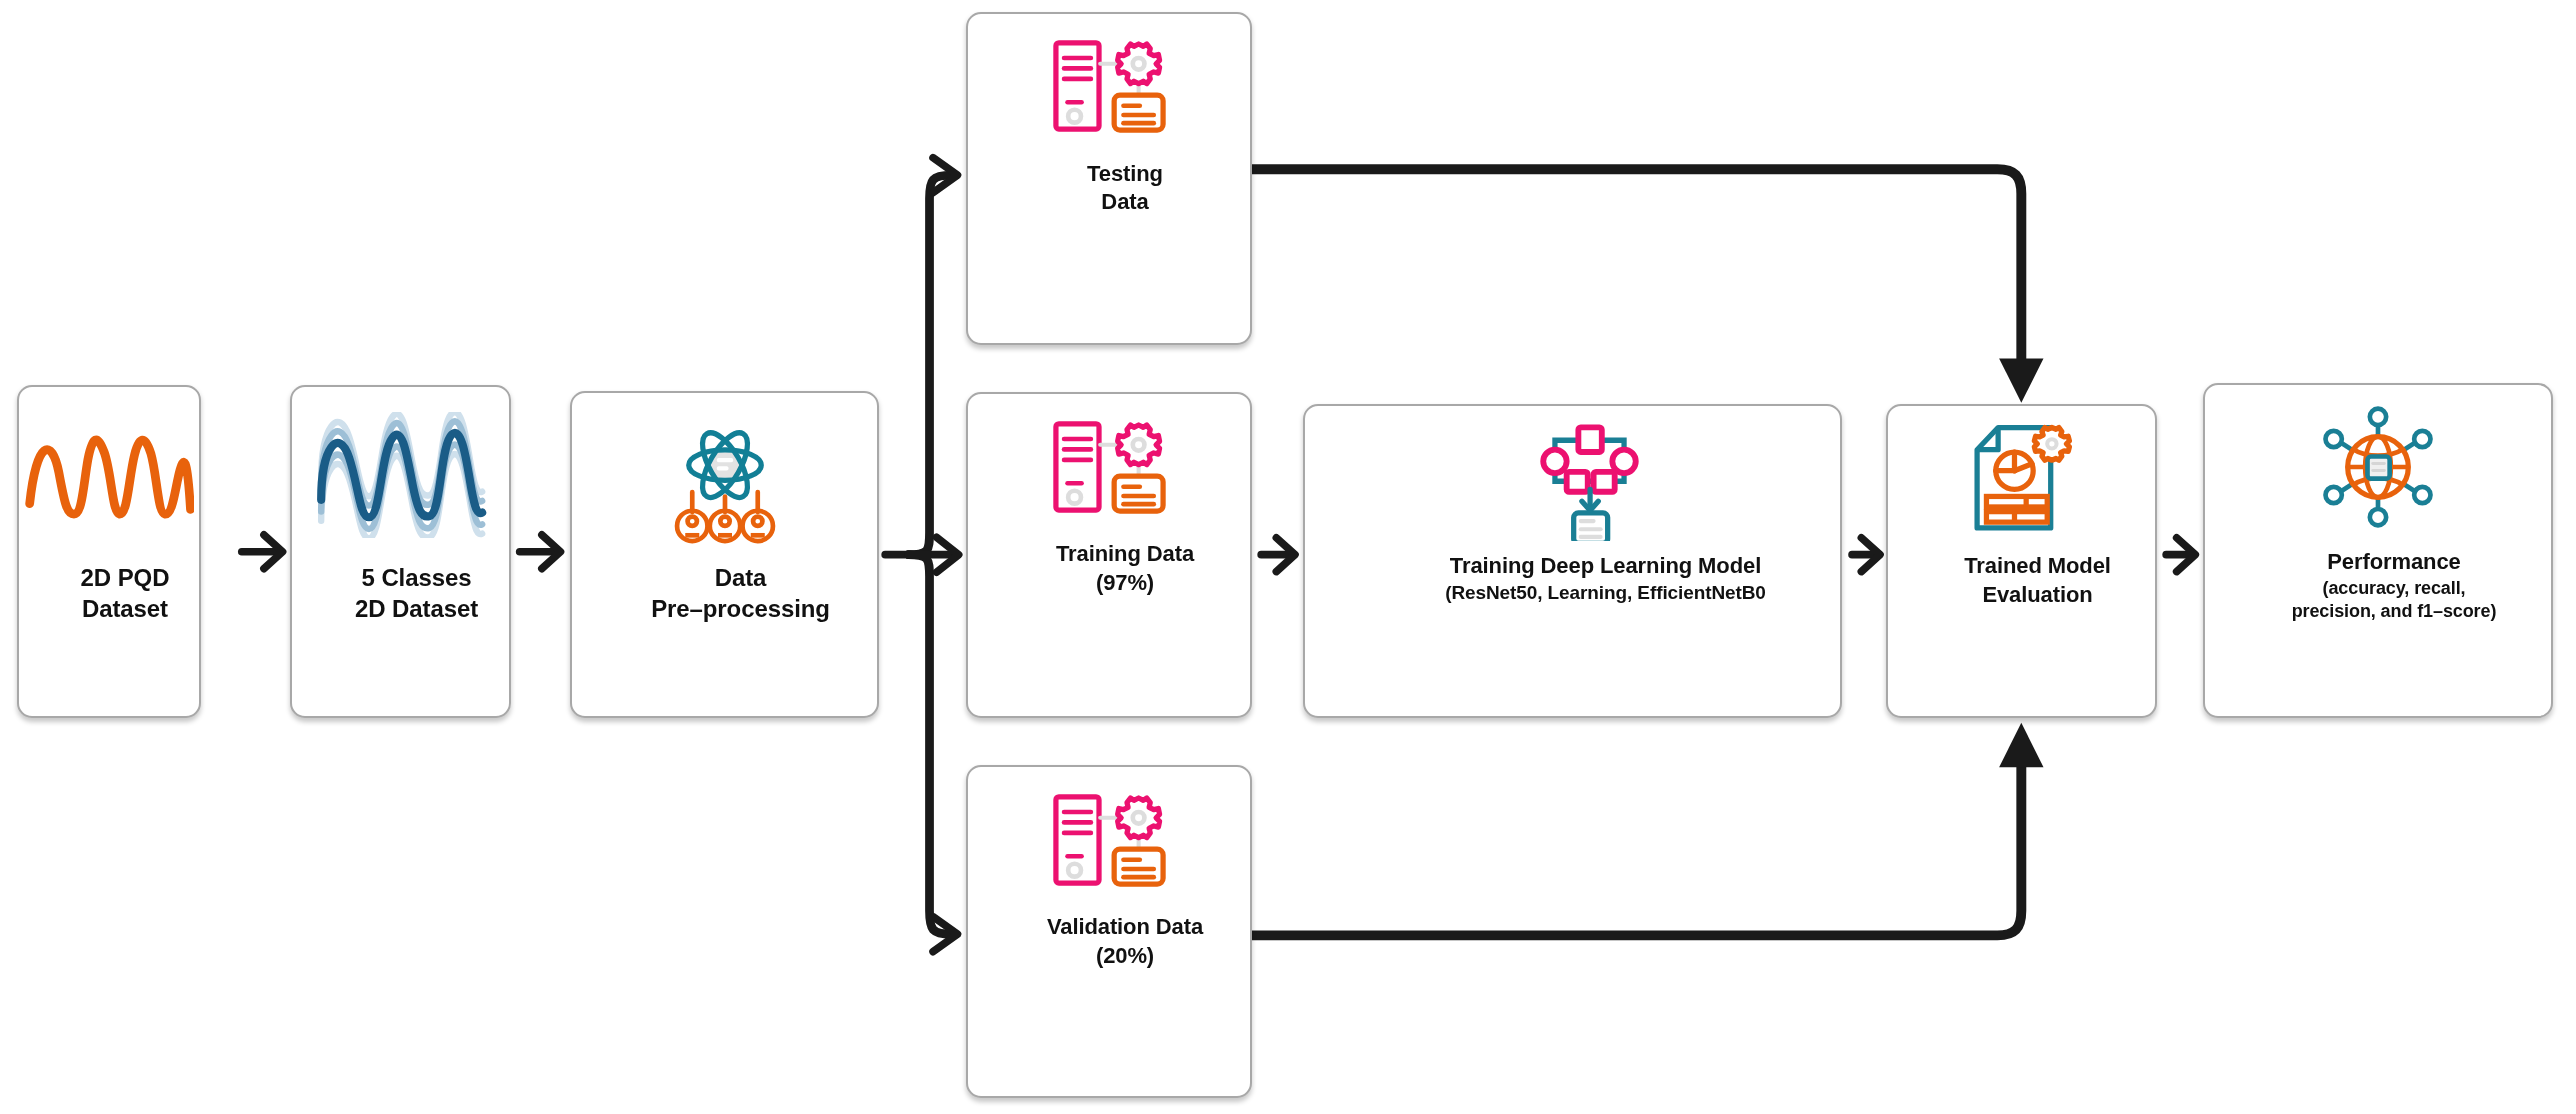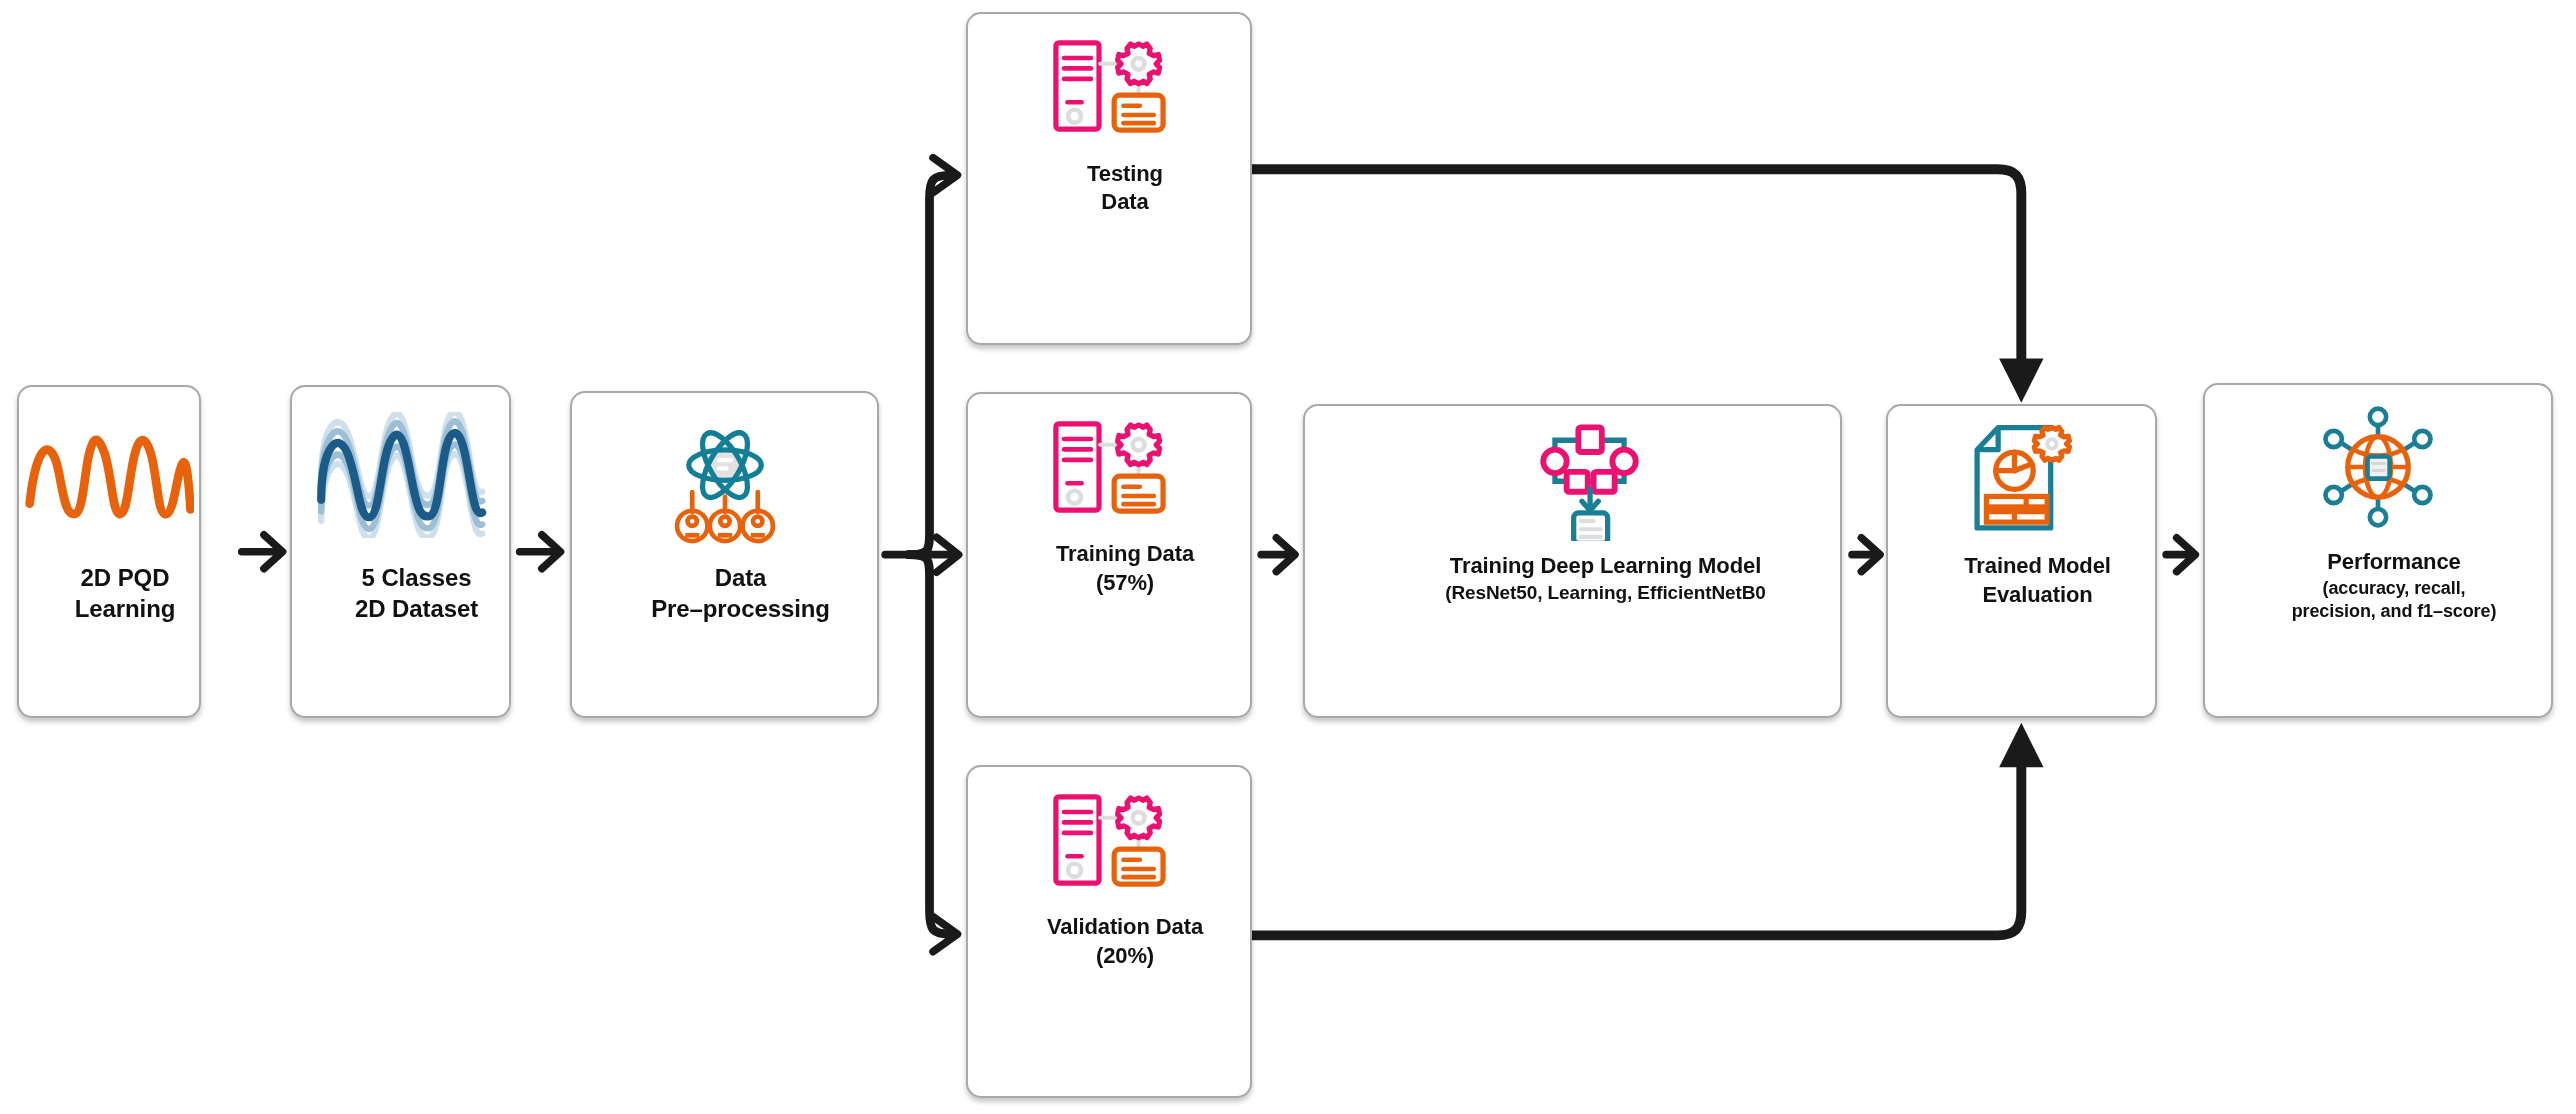--- a/index.html
+++ b/index.html
@@ -145,21 +145,21 @@
     <div class="icon-wrap" style="height:175px;">
       <svg class="ic" width="169" height="117" viewBox="0 0 290 200" xmlns="http://www.w3.org/2000/svg">
         <path d="M8 150 C20 40 46 36 58 96 C68 150 72 168 84 168 C98 168 100 120 108 74
                  C116 34 124 30 136 62 C148 94 150 166 162 168 C176 170 178 106 188 66
                  C196 34 206 32 216 64 C226 98 228 166 240 168 C254 170 258 120 266 92
                  C272 72 278 62 284 160" fill="none" stroke="#E8620C" stroke-width="15" stroke-linecap="round" stroke-linejoin="round"></path>
       </svg>
     </div>
     <div class="label fs-lg">
       <span class="l1">2D PQD</span>
-      <span class="l2">Learning</span>
+      <span class="l2">Dataset</span>
     </div>
   </div>
 
   <div class="node" id="node-classes">
     <div class="icon-wrap" style="height:175px;">
       <svg class="ic" width="175" height="126" viewBox="0 0 300 215" xmlns="http://www.w3.org/2000/svg">
         <g fill="none" stroke-linecap="round" stroke-linejoin="round" stroke-width="11">
           <path d="M14 150 C14 60 44 24 62 78 C78 126 80 180 96 180 C116 180 116 70 136 44
                    C154 20 162 80 172 130 C180 168 186 182 200 178 C220 172 218 56 238 38
                    C256 22 264 90 272 134 C278 166 282 176 290 172" stroke="#CFE0EC" transform="translate(0,-36)"></path>
@@ -288,21 +288,21 @@
         <rect x="108" y="100" width="84" height="60" rx="10" fill="none" stroke="#E8620C" stroke-width="9"></rect>
         <g stroke="#E8620C" stroke-width="8" stroke-linecap="round">
           <line x1="124" y1="118" x2="152" y2="118"></line>
           <line x1="124" y1="134" x2="176" y2="134"></line>
           <line x1="124" y1="148" x2="176" y2="148"></line>
         </g>
       </svg>
     </div>
     <div class="label fs-md">
       <span class="l1">Training Data</span>
-      <span class="l2">(57%)</span>
+      <span class="l2">(97%)</span>
     </div>
   </div>
 
   <div class="node" id="node-model">
     <div class="icon-wrap" style="height:146px;">
       <svg class="ic" width="123" height="123" viewBox="0 0 210 210" xmlns="http://www.w3.org/2000/svg">
 
         <path d="M46 38 H164 V108 H46 Z" fill="none" stroke="#1A7F95" stroke-width="9"></path>
 
         <rect x="86" y="16" width="40" height="42" rx="4" fill="#ffffff" stroke="#EC1170" stroke-width="10"></rect>

